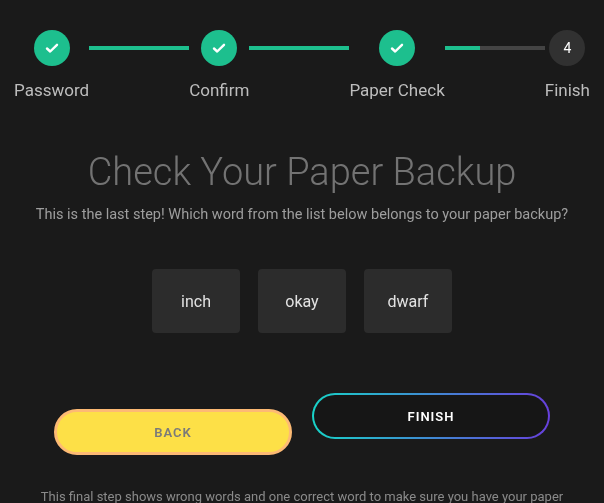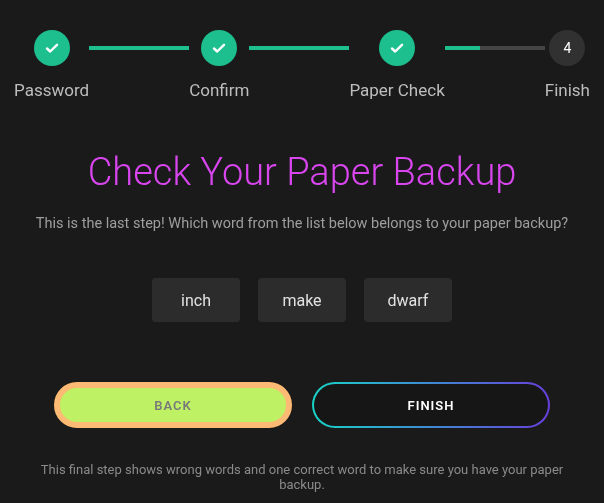--- a/index.html
+++ b/index.html
@@ -60,40 +60,40 @@
     .connector.done {
       background: #1dbf8e;
     }
     .connector.partial {
       background: linear-gradient(to right, #1dbf8e 35%, #444 35%);
     }
     .title {
       font-size: 38px;
       font-weight: 300;
       text-align: center;
-      color: #d946ef;
+      color: #737373;
       margin-top: 20px;
-      margin-bottom: 21px;
+      margin-bottom: 12px;
     }
     .subtitle {
       font-size: 14.5px;
       color: #9e9e9e;
       text-align: center;
       margin-bottom: 46px;
       padding: 0 12px;
     }
     .word-row {
       display: flex;
       justify-content: center;
       gap: 18px;
       margin-bottom: 60px;
     }
     .word-btn {
       min-width: 88px;
-      height: 44px;
+      height: 64px;
       padding: 0 20px;
       background: #2c2c2c;
       border-radius: 4px;
       display: flex;
       align-items: center;
       justify-content: center;
       font-size: 16px;
       color: #e2e2e2;
       cursor: pointer;
     }
@@ -109,23 +109,24 @@
       border-radius: 23px;
       display: flex;
       align-items: center;
       justify-content: center;
       font-size: 13px;
       font-weight: 600;
       letter-spacing: 1px;
       cursor: pointer;
     }
     .btn-back {
-      background: #bef264;
+      background: #fde047;
       color: #7a7a7a;
-      border: 6px solid #fdba74;
+      border: 3px solid #fdba74;
+      margin-top: 16px;
     }
     .btn-finish {
       background: #161616;
       color: #fff;
       border: 2px solid transparent;
       background-image: linear-gradient(#161616, #161616), linear-gradient(90deg, #18d3c8, #6740dd);
       background-origin: border-box;
       background-clip: padding-box, border-box;
     }
     .footer-note {
@@ -181,21 +182,21 @@
     </div>
     <div class="step-label">Finish</div>
   </div>
 </div>
 
 <h1 class="title">Check Your Paper Backup</h1>
 <p class="subtitle">This is the last step! Which word from the list below belongs to your paper backup?</p>
 
 <div class="word-row">
   <div class="word-btn">inch</div>
-  <div class="word-btn">make</div>
+  <div class="word-btn">okay</div>
   <div class="word-btn">dwarf</div>
 </div>
 
 <div class="button-row">
   <div class="btn btn-back">BACK</div>
   <div class="btn btn-finish">FINISH</div>
 </div>
 
 <p class="footer-note">This final step shows wrong words and one correct word to make sure you have your paper backup.</p>
 

